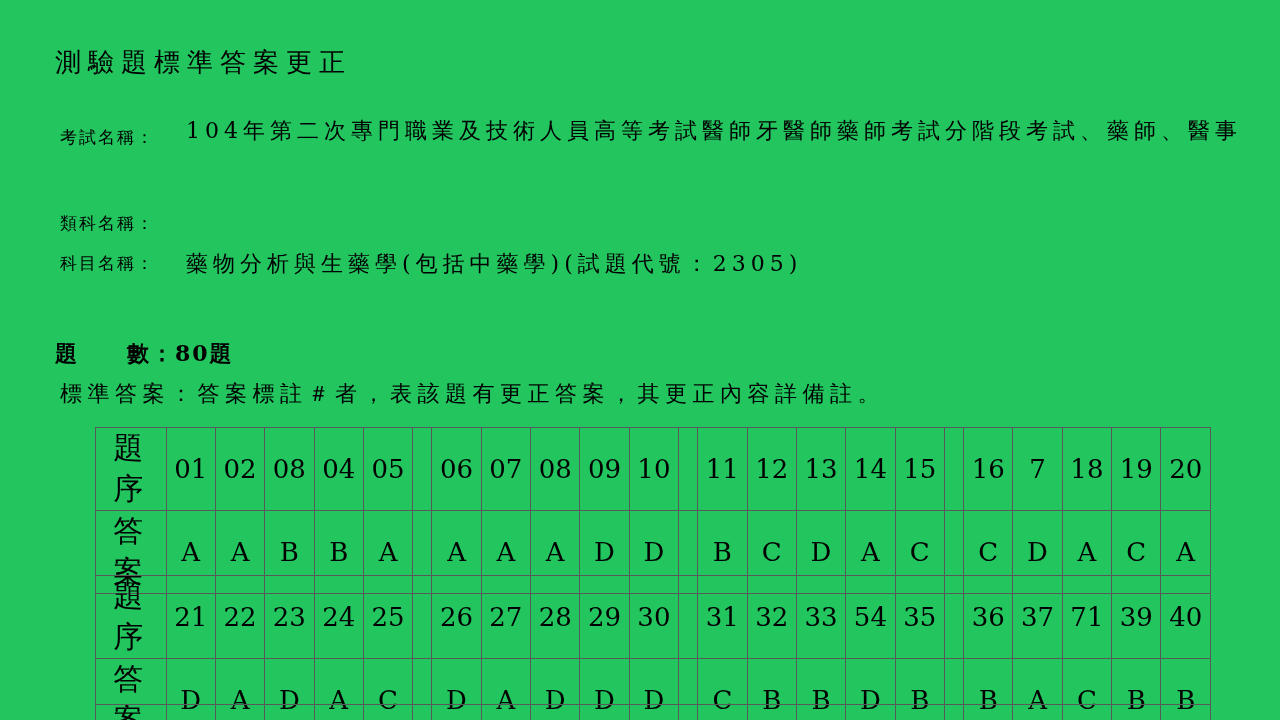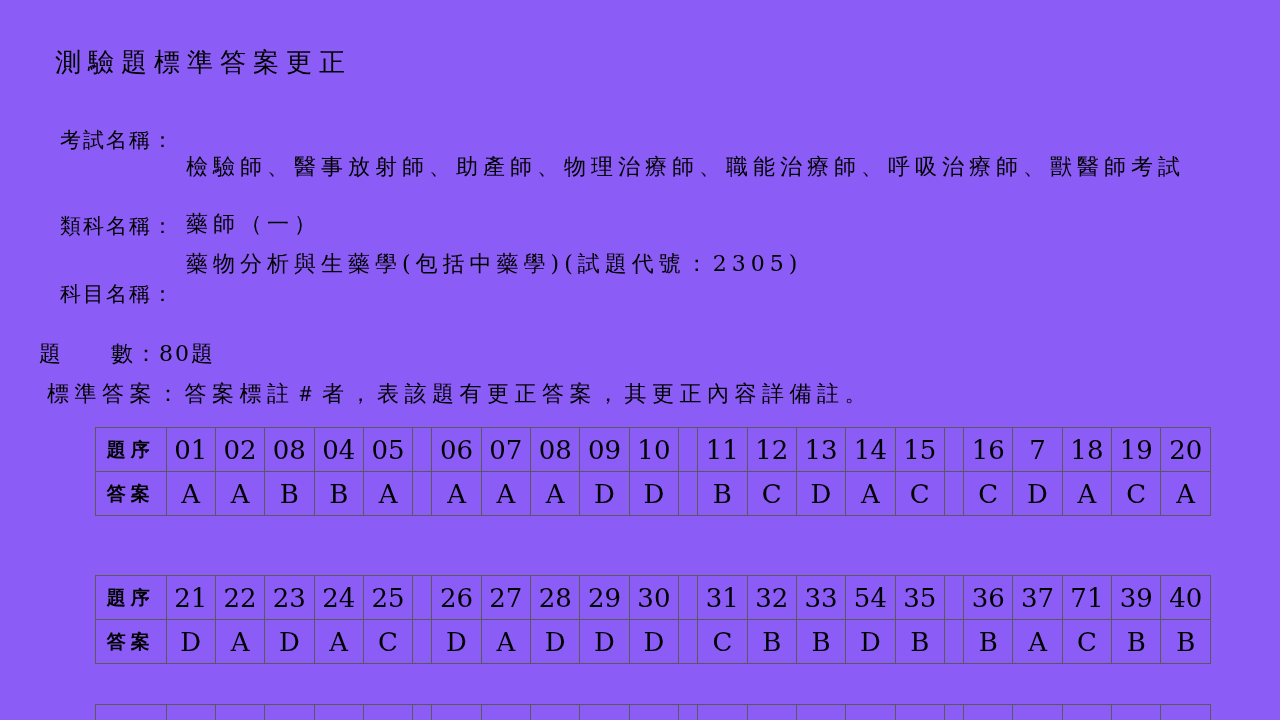--- a/index.html
+++ b/index.html
@@ -1,76 +1,75 @@
 <!DOCTYPE html>
 <html><head>
 <meta charset="utf-8">
 <style>
   * { margin:0; padding:0; box-sizing:border-box; }
   html,body { background:#ffffff; }
   .page {
     position:relative;
     width:1280px; height:720px;
-    background:#8b5cf6;
+    background:#22c55e;
     overflow:hidden;
     font-family:"DejaVu Serif","Liberation Serif",serif;
     color:#000000;
   }
   .abs { position:absolute; white-space:nowrap; }
   .doc-title {
     left:55px; top:45px;
     font-size:26px; letter-spacing:7px;
     font-weight:400;
   }
-  .field-label { font-size:21px; letter-spacing:2px; }
+  .field-label { font-size:17px; letter-spacing:2px; }
   .field-value { font-size:22px; letter-spacing:5px; }
   .lbl-exam  { left:60px; top:126px; }
   .val-exam-1 { left:186px; top:116px; }
   .val-exam-2 { left:186px; top:152px; }
   .lbl-cat   { left:60px; top:212px; }
   .val-cat   { left:186px; top:209px; }
-  .lbl-subj  { left:60px; top:252px;margin-top:28px; }
+  .lbl-subj  { left:60px; top:252px; }
   .val-subj  { left:186px; top:249px; }
-  .qcount-line { left:39px; top:339px; font-size:22px; letter-spacing:2px; }
+  .qcount-line { left:55px; top:339px; font-size:22px; letter-spacing:2px;font-weight:bold; }
   .qcount-value { font-size:22px; letter-spacing:2px; }
-  .note-line { left:47px; top:379px; font-size:22px; letter-spacing:5.5px; }
+  .note-line { left:60px; top:379px; font-size:22px; letter-spacing:5.5px; }
   .answer-table {
     position:absolute; left:95px;
     width:1116px;
     border-collapse:collapse;
     table-layout:fixed;
   }
   .t1 { top:427px; }
   .t2 { top:575px; }
   .t3 { top:704px; }
   .answer-table td {
     border:1px solid #595959;
     height:44px;
     text-align:center;
     vertical-align:middle;
     padding:0;
     overflow:hidden;
   }
-  .label-cell { width:70px; font-size:19px; letter-spacing:5px;font-weight:bold; }
+  .label-cell { width:70px; font-size:30px; letter-spacing:5px; }
   .num-cell   { width:49px; font-size:26px;margin-top:42px; }
   .ans-cell   { width:49px; font-size:26px; }
   .spacer-cell{ width:19px; }
 </style>
 </head>
 <body>
 
 <div class="page">
 
   <div class="abs doc-title">測驗題標準答案更正</div>
 
   <div class="abs field-label lbl-exam">考試名稱：</div>
-  <div class="abs field-value val-exam-2">檢驗師、醫事放射師、助產師、物理治療師、職能治療師、呼吸治療師、獸醫師考試</div>
+  <div class="abs field-value val-exam-1">104年第二次專門職業及技術人員高等考試醫師牙醫師藥師考試分階段考試、藥師、醫事</div>
 
   <div class="abs field-label lbl-cat">類科名稱：</div>
-  <div class="abs field-value val-cat">藥師（一）</div>
 
   <div class="abs field-label lbl-subj">科目名稱：</div>
   <div class="abs field-value val-subj">藥物分析與生藥學(包括中藥學)(試題代號：2305)</div>
 
   <div class="abs qcount-line">
     <span>題　　數：</span><span class="qcount-value">80題</span>
   </div>
 
   <div class="abs note-line">
     <span>標準答案：</span><span>答案標註＃者，表該題有更正答案，其更正內容詳備註。</span>

